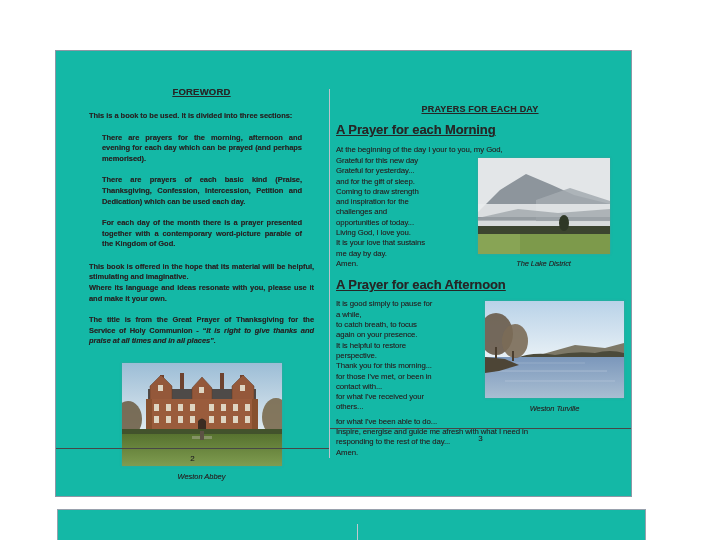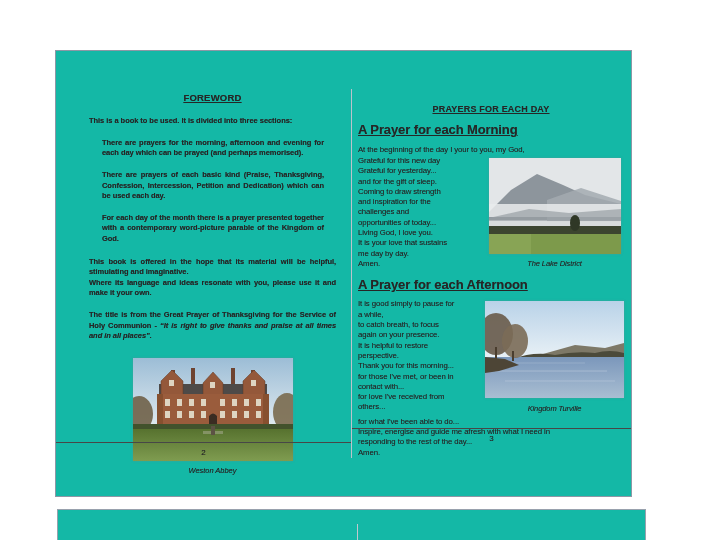--- a/index.html
+++ b/index.html
@@ -183,32 +183,32 @@
             <rect x="0" y="76" width="132" height="20" fill="#7d9a4b"></rect>
             <rect x="0" y="76" width="42" height="20" fill="#8aa557" opacity="0.9"></rect>
           </svg>
         </span>
         <div class="caption">The Lake District</div>
       </div>
     </div>
 
     <h2 class="section-head">A Prayer for each Afternoon</h2>
 
-    <div class="prayer-row" style="margin-top:9px;">
+    <div class="prayer-row" style="margin-top:9px;gap:22px;">
       <div class="text-col">
           <div>It is good simply to pause for</div>
           <div>a while,</div>
           <div>to catch breath, to focus</div>
           <div>again on your presence.</div>
           <div>It is helpful to restore</div>
           <div>perspective.</div>
           <div>Thank you for this morning...</div>
           <div>for those I've met, or been in</div>
           <div>contact with...</div>
-          <div>for love I've received from</div>
+          <div>for what I've received your</div>
           <div>others...</div>
         </div>
       <div class="photo-col">
         <span class="photo-frame">
           <svg width="139" height="97" viewBox="0 0 139 97" xmlns="http://www.w3.org/2000/svg">
             <defs>
               <linearGradient id="wtSky" x1="0" y1="0" x2="0" y2="1">
                 <stop offset="0" stop-color="#b9d2e8"></stop>
                   <stop offset="1" stop-color="#e9f1f6"></stop>
               </linearGradient>
@@ -224,21 +224,21 @@
             <line x1="10" y1="70" x2="122" y2="70" stroke="#ffffff" stroke-width="1" opacity="0.25"></line>
             <line x1="20" y1="80" x2="130" y2="80" stroke="#ffffff" stroke-width="1" opacity="0.2"></line>
             <line x1="6" y1="62" x2="100" y2="62" stroke="#ffffff" stroke-width="0.8" opacity="0.2"></line>
             <ellipse cx="11" cy="33" rx="17" ry="21" fill="#6e6152" opacity="0.95"></ellipse>
             <ellipse cx="30" cy="40" rx="13" ry="17" fill="#7b6c56" opacity="0.9"></ellipse>
             <rect x="10" y="46" width="2" height="14" fill="#4a3d2e"></rect>
             <rect x="27" y="50" width="2" height="10" fill="#4a3d2e"></rect>
             <polygon points="0,56 20,58 34,64 14,70 0,72" fill="#4d4536"></polygon>
           </svg>
         </span>
-        <div class="caption">Kingdom Turville</div>
+        <div class="caption">Weston Turville</div>
       </div>
     </div>
 
     <div class="closing-col">
         <div>for what I've been able to do...</div>
         <div>Inspire, energise and guide me afresh with what I need in</div>
         <div>responding to the rest of the day...</div>
         <div>Amen.</div>
       </div>
 

